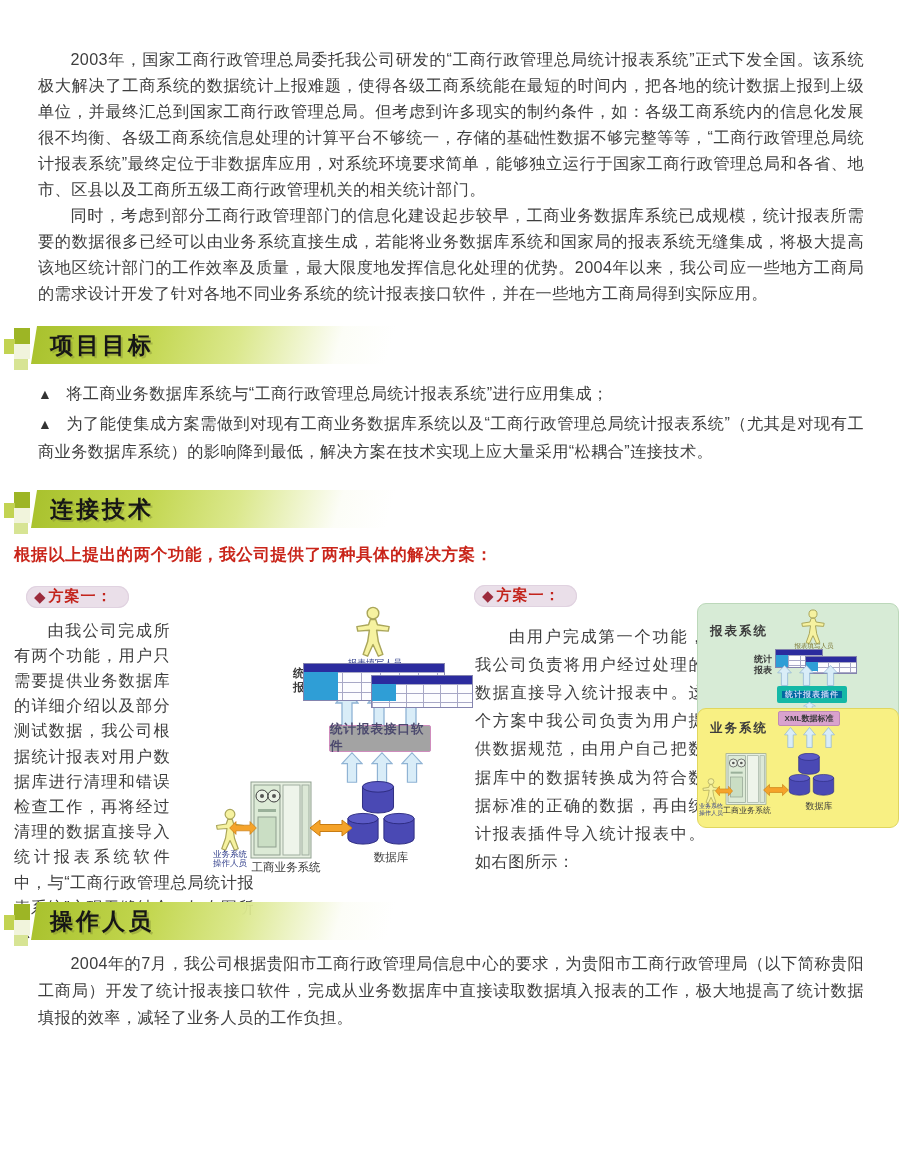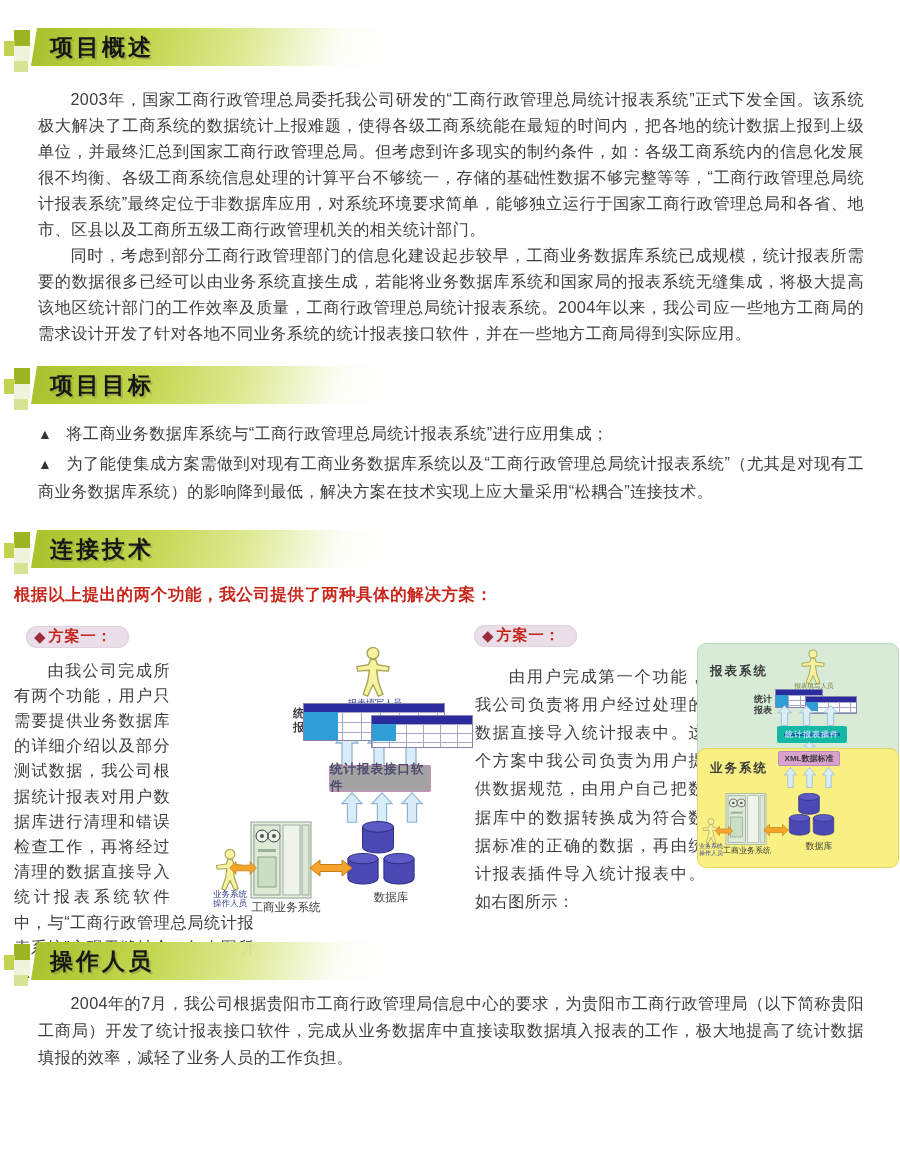--- a/index.html
+++ b/index.html
@@ -76,21 +76,21 @@
   .mtable .grid { position:absolute; left:0; right:0; bottom:0;
     background-image:linear-gradient(#a8a8c6 1px, transparent 1px),
                      linear-gradient(90deg,#a8a8c6 1px, transparent 1px); }
   .mtable .bl { position:absolute; background:#2f9ed6; }
   .pink-box {
     position:absolute; background:#a3a3a3; border:1px solid #cf8cbd; border-radius:2px;
     display:flex; align-items:center; justify-content:center;
     color:#4c4a6e; font-weight:bold;
   }
   .blue-box {
-    position:absolute; background:#0369a1; border:7px solid #14b8a6; border-radius:2px;
+    position:absolute; background:#0369a1; border:5px solid #14b8a6; border-radius:2px;
     display:flex; align-items:center; justify-content:center;
     color:#c2d6f4; font-weight:bold;
   }
   .xml-box {
     position:absolute; background:#d9a2ce; border:1px solid #c08ab4; border-radius:2px;
     display:flex; align-items:center; justify-content:center;
     color:#3a3a3a; font-weight:bold;
   }
   .panel-green { position:absolute; background:#d7ebd6; border:1px solid #bcd8ba; border-radius:9px; }
   .panel-yellow{ position:absolute; background:#f8f083; border:1px solid #e0d65e; border-radius:9px; }
@@ -134,32 +134,22 @@
       <rect x="8" y="28" width="18" height="3" fill="#9ab09a"></rect>
       <rect x="8" y="36" width="18" height="30" fill="#cadec4" stroke="#8f9f8f"></rect>
       <rect x="33" y="4" width="17" height="70" fill="#eef4ea" stroke="#9fae9f"></rect>
       <rect x="52" y="4" width="7" height="70" fill="#dce8d6" stroke="#9fae9f"></rect>
     </symbol>
   </defs>
 </svg>
 
 <div class="page">
 
-  <div class="banner-row">
-    <span class="checker">
-        <i class="ck1"></i>
-        <i class="ck2"></i>
-        <i class="ck3"></i>
-        <i class="ck4"></i>
-      </span>
-    <span class="banner-bg"></span>
-    <span class="banner-title">项目概述</span>
-  </div>
   <p class="body-p mt18">2003年，国家工商行政管理总局委托我公司研发的“工商行政管理总局统计报表系统”正式下发全国。该系统极大解决了工商系统的数据统计上报难题，使得各级工商系统能在最短的时间内，把各地的统计数据上报到上级单位，并最终汇总到国家工商行政管理总局。但考虑到许多现实的制约条件，如：各级工商系统内的信息化发展很不均衡、各级工商系统信息处理的计算平台不够统一，存储的基础性数据不够完整等等，“工商行政管理总局统计报表系统”最终定位于非数据库应用，对系统环境要求简单，能够独立运行于国家工商行政管理总局和各省、地市、区县以及工商所五级工商行政管理机关的相关统计部门。</p>
-  <p class="body-p">同时，考虑到部分工商行政管理部门的信息化建设起步较早，工商业务数据库系统已成规模，统计报表所需要的数据很多已经可以由业务系统直接生成，若能将业务数据库系统和国家局的报表系统无缝集成，将极大提高该地区统计部门的工作效率及质量，工商行政管理总局统计报表系统。2004年以来，我公司应一些地方工商局的需求设计开发了针对各地不同业务系统的统计报表接口软件，并在一些地方工商局得到实际应用。</p>
+  <p class="body-p">同时，考虑到部分工商行政管理部门的信息化建设起步较早，工商业务数据库系统已成规模，统计报表所需要的数据很多已经可以由业务系统直接生成，若能将业务数据库系统和国家局的报表系统无缝集成，将极大提高该地区统计部门的工作效率及质量，最大限度地发挥信息化处理的优势。2004年以来，我公司应一些地方工商局的需求设计开发了针对各地不同业务系统的统计报表接口软件，并在一些地方工商局得到实际应用。</p>
 
   <div class="banner-row mt20">
     <span class="checker">
         <i class="ck1"></i>
         <i class="ck2"></i>
         <i class="ck3"></i>
         <i class="ck4"></i>
       </span>
     <span class="banner-bg"></span>
     <span class="banner-title">项目目标</span>

